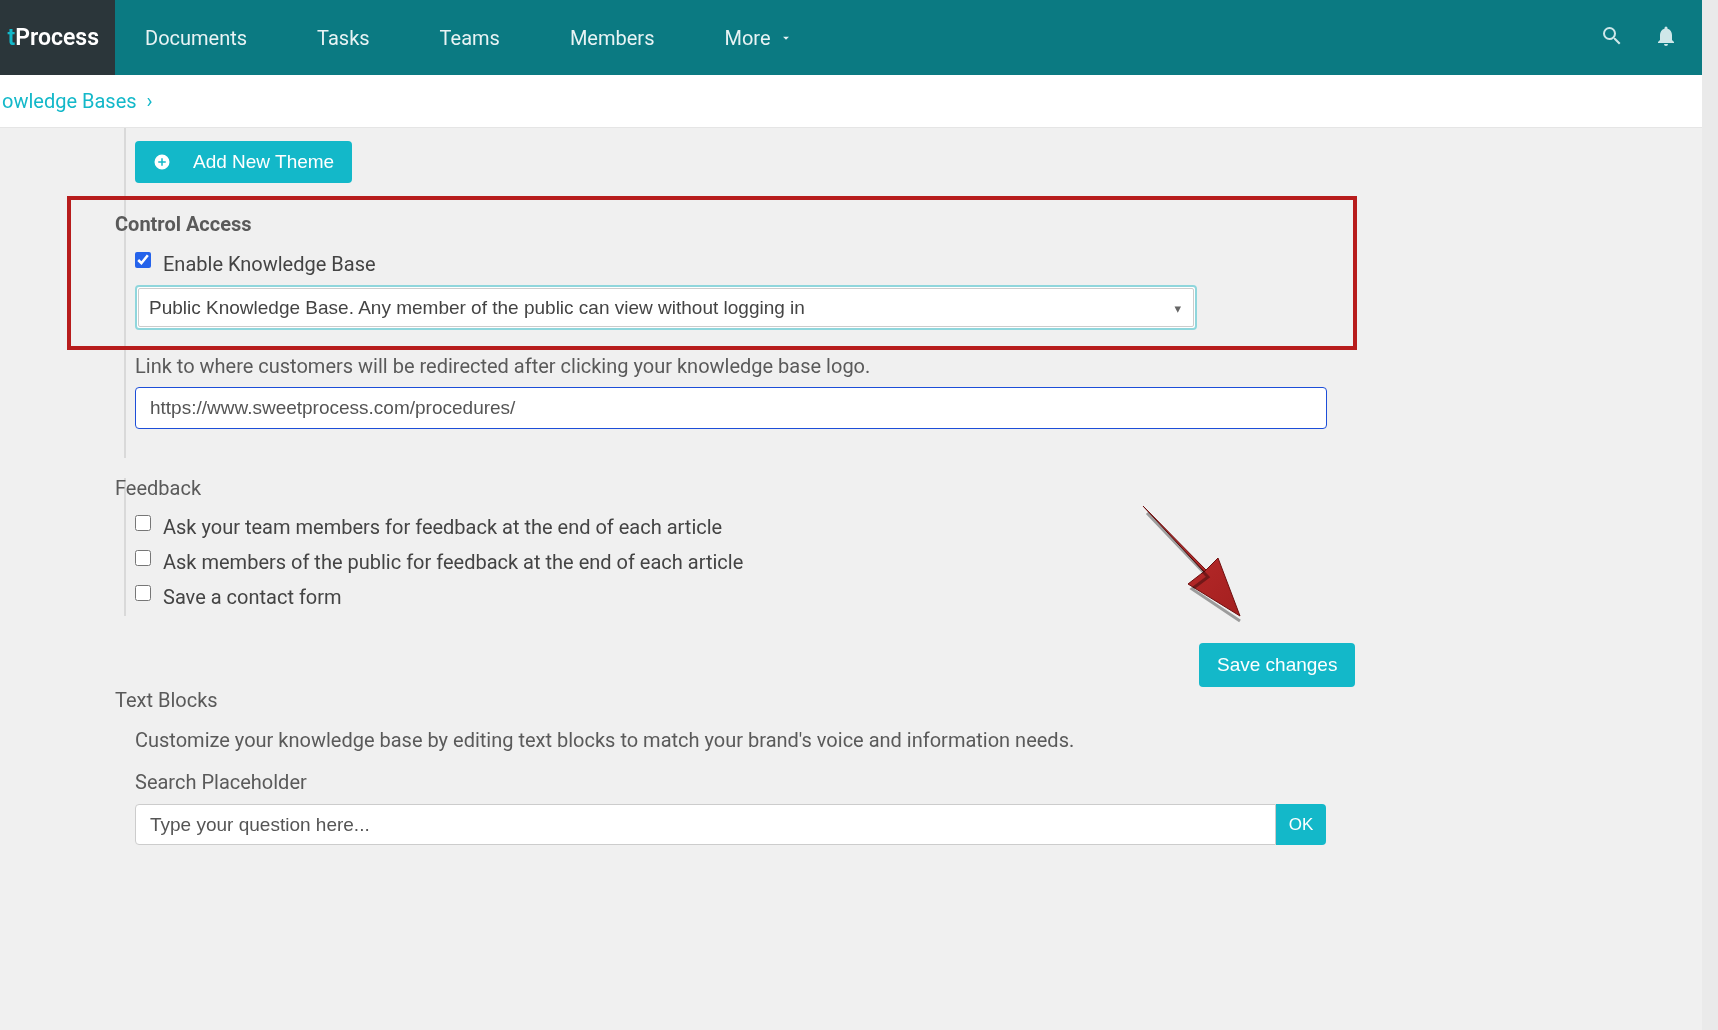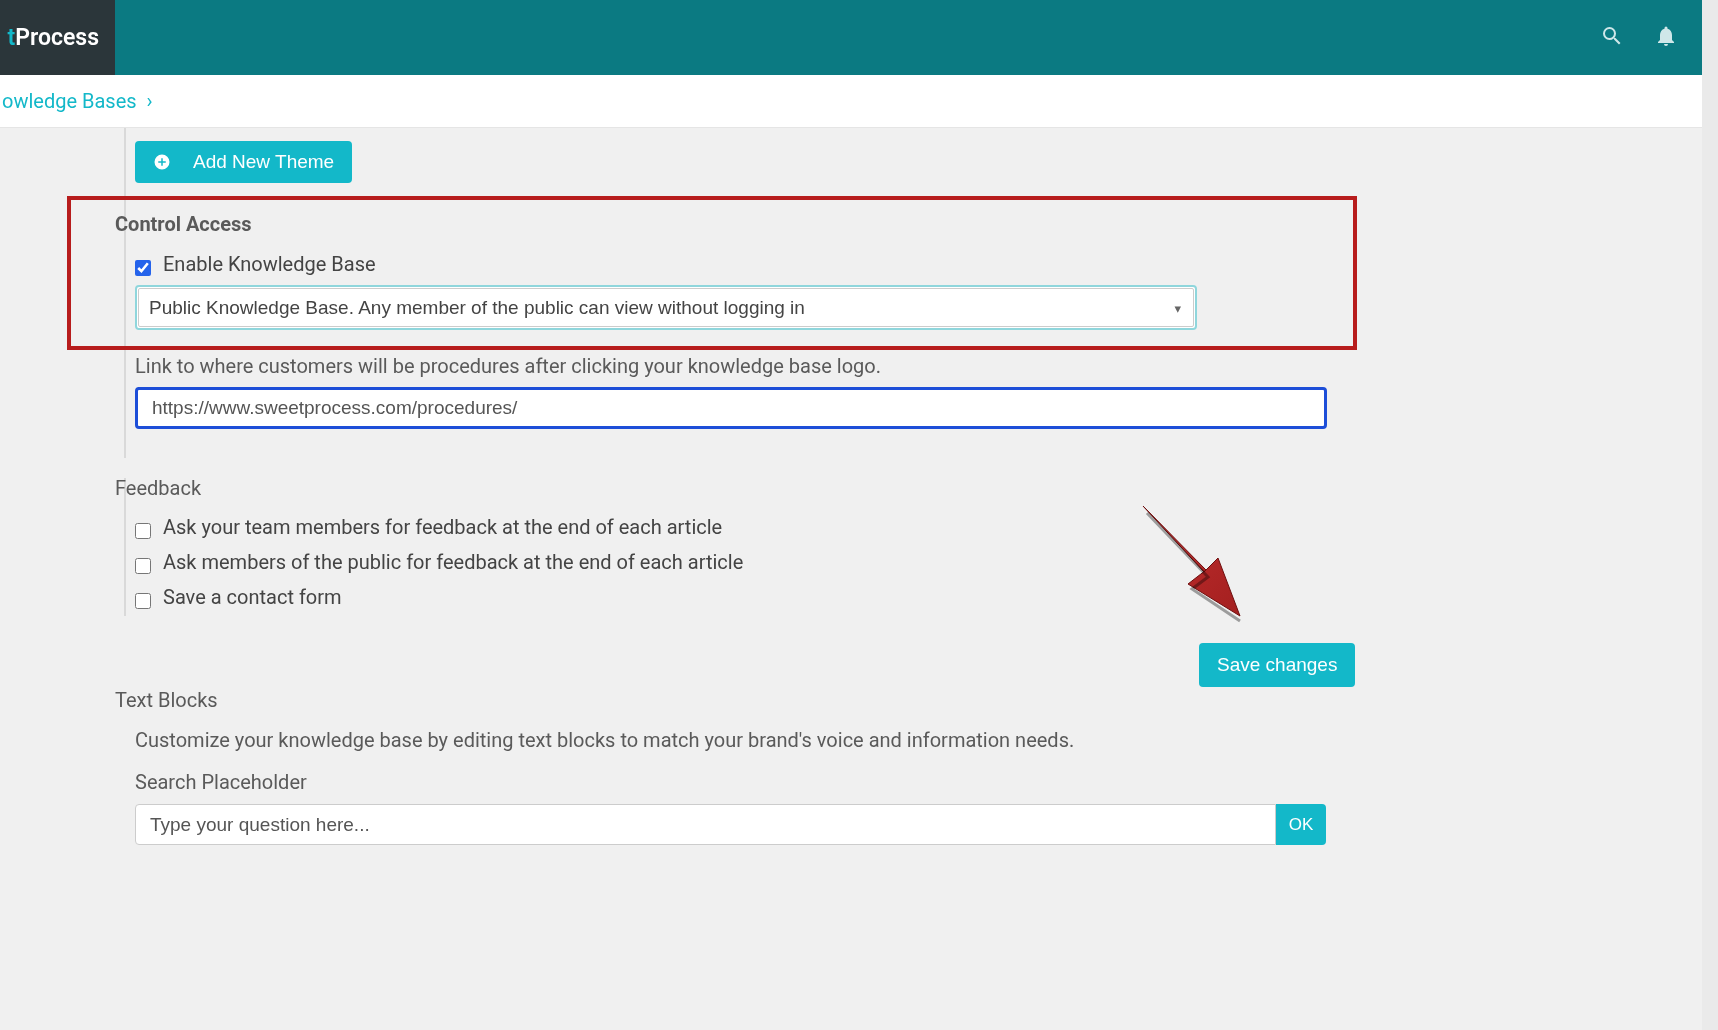--- a/index.html
+++ b/index.html
@@ -109,21 +109,21 @@
   .section-heading {
     color: #5a5a5a;
     font-size: 20px;
   }
   .field-label {
     color: #5a5a5a;
     font-size: 20px;
   }
   .checkbox-row {
     display: flex;
-    align-items: flex-end;
+    align-items: flex-start;
     gap: 12px;
     color: #444;
     font-size: 20px;
   }
   .checkbox-row input[type=checkbox] {
     width: 16px; height: 16px;
     accent-color: #2563eb;
   }
 
   
@@ -182,21 +182,21 @@
     position: absolute;
     left: 135px;
     top: 354px;
   }
   .redirect-input {
     position: absolute;
     left: 135px;
     top: 387px;
     width: 1192px;
     height: 42px;
-    border: 3px solid #1d4ed8;
+    border: 1px solid #1d4ed8;
     border-radius: 4px;
     font-size: 19px;
     padding: 0 14px;
     color: #555;
     background: #fff;
   }
 
   .feedback-heading {
     position: absolute;
     left: 115px;
@@ -283,20 +283,32 @@
     background: #eaeaea;
   }
 </style>
 </head>
 <body>
 
 <div class="topnav">
   <div class="logo-box">
     <span class="t">t</span>
       <span>Process</span>
+  </div>
+  <div class="nav-links">
+    <div class="nav-link">Documents</div>
+    <div class="nav-link">Tasks</div>
+    <div class="nav-link">Teams</div>
+    <div class="nav-link">Members</div>
+    <div class="nav-link">
+      <span>More</span>
+      <svg viewBox="0 0 24 24" width="14" height="14" fill="#e8f3f4">
+          <path d="M7 10l5 5 5-5z"></path>
+        </svg>
+    </div>
   </div>
   <div class="nav-icons">
     <span>
       <svg viewBox="0 0 24 24">
           <path d="M15.5 14h-.79l-.28-.27A6.471 6.471 0 0016 9.5 6.5 6.5 0 109.5 16a6.471 6.471 0 004.23-1.57l.27.28v.79l5 4.99L20.49 19l-4.99-5zM9.5 14A4.5 4.5 0 1114 9.5 4.494 4.494 0 019.5 14z"></path>
         </svg>
     </span>
     <span>
       <svg viewBox="0 0 24 24">
           <path d="M12 22a2 2 0 002-2h-4a2 2 0 002 2zm6-6V11c0-3.07-1.64-5.64-4.5-6.32V4a1.5 1.5 0 00-3 0v.68C7.63 5.36 6 7.92 6 11v5l-2 2v1h16v-1l-2-2z"></path>
@@ -329,21 +341,21 @@
   <input type="checkbox" checked="" style="">
   <span>Enable Knowledge Base</span>
 </label>
 <div class="select-wrap">
   <select>
     <option>Public Knowledge Base. Any member of the public can view without logging in</option>
   </select>
   <span class="select-caret">▾</span>
 </div>
 
-<div class="field-label redirect-label">Link to where customers will be procedures after clicking your knowledge base logo.</div>
+<div class="field-label redirect-label">Link to where customers will be redirected after clicking your knowledge base logo.</div>
 <input class="redirect-input" type="text" value="https://www.sweetprocess.com/procedures/" style="">
 
 <div class="section-heading feedback-heading">Feedback</div>
 <label class="checkbox-row feedback-row-1">
   <input type="checkbox" style="">
   <span>Ask your team members for feedback at the end of each article</span>
 </label>
 <label class="checkbox-row feedback-row-2">
   <input type="checkbox" style="">
   <span>Ask members of the public for feedback at the end of each article</span>

